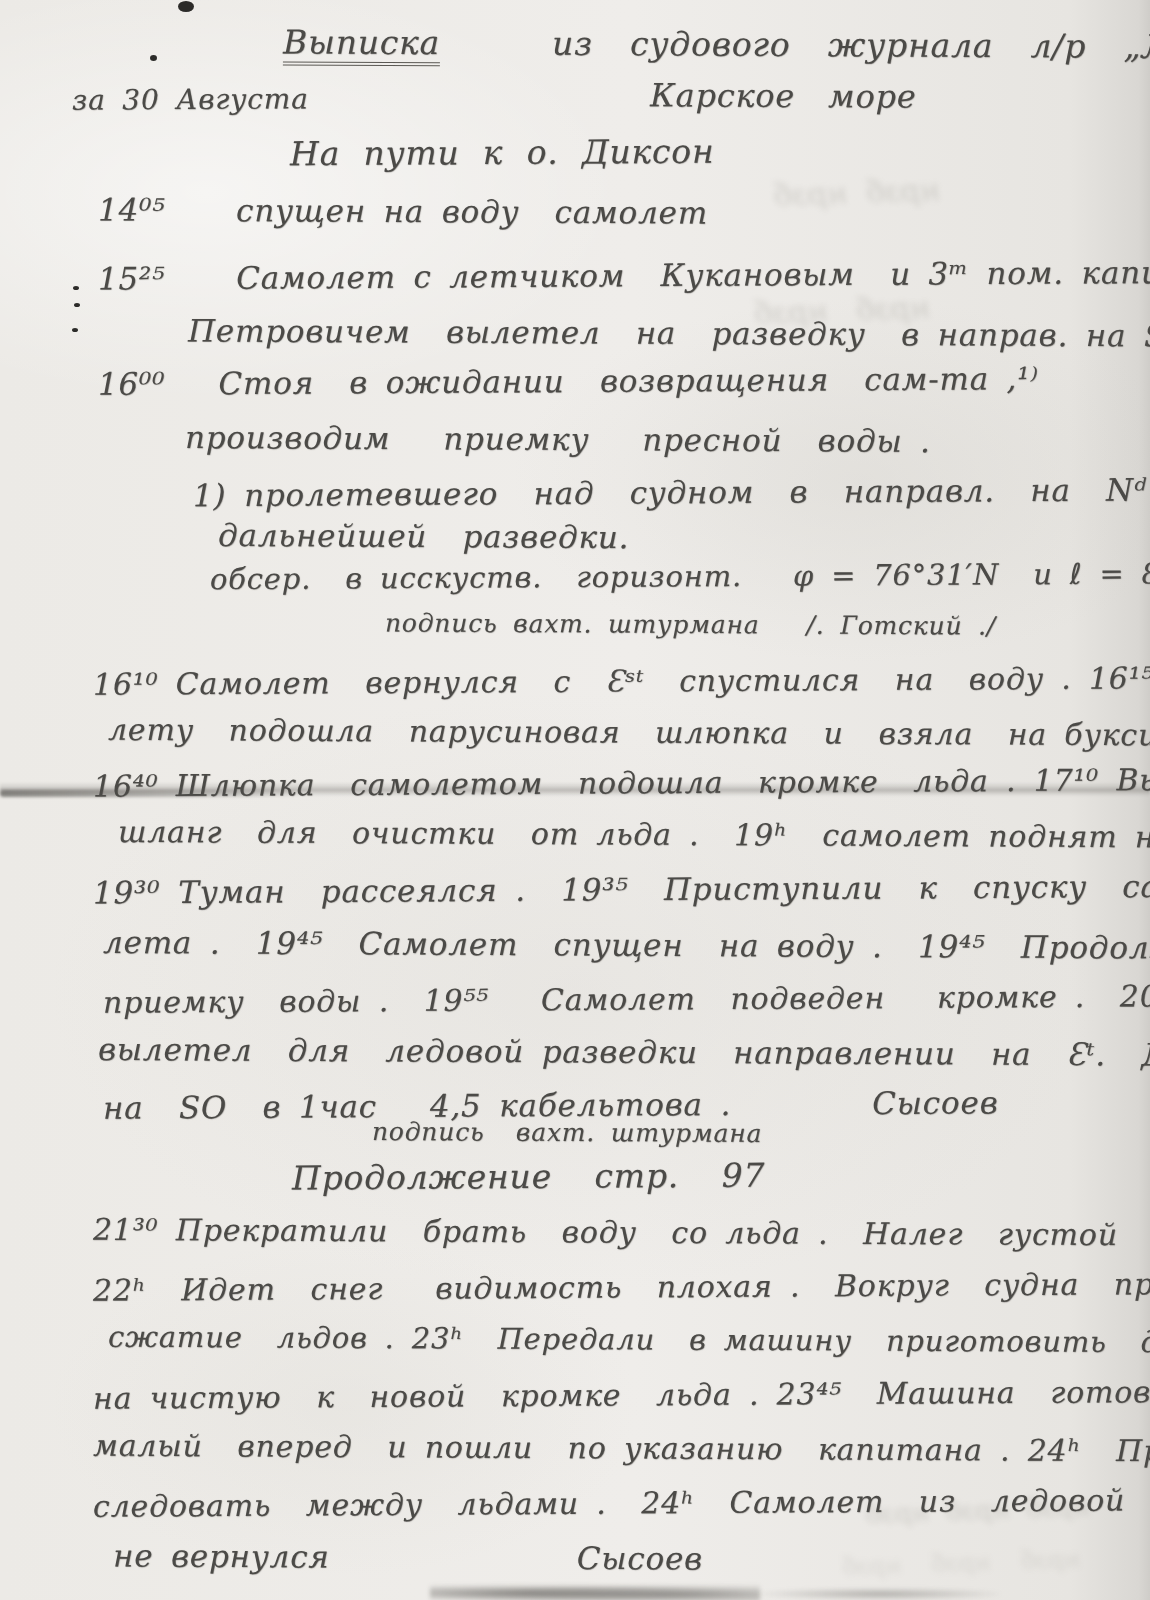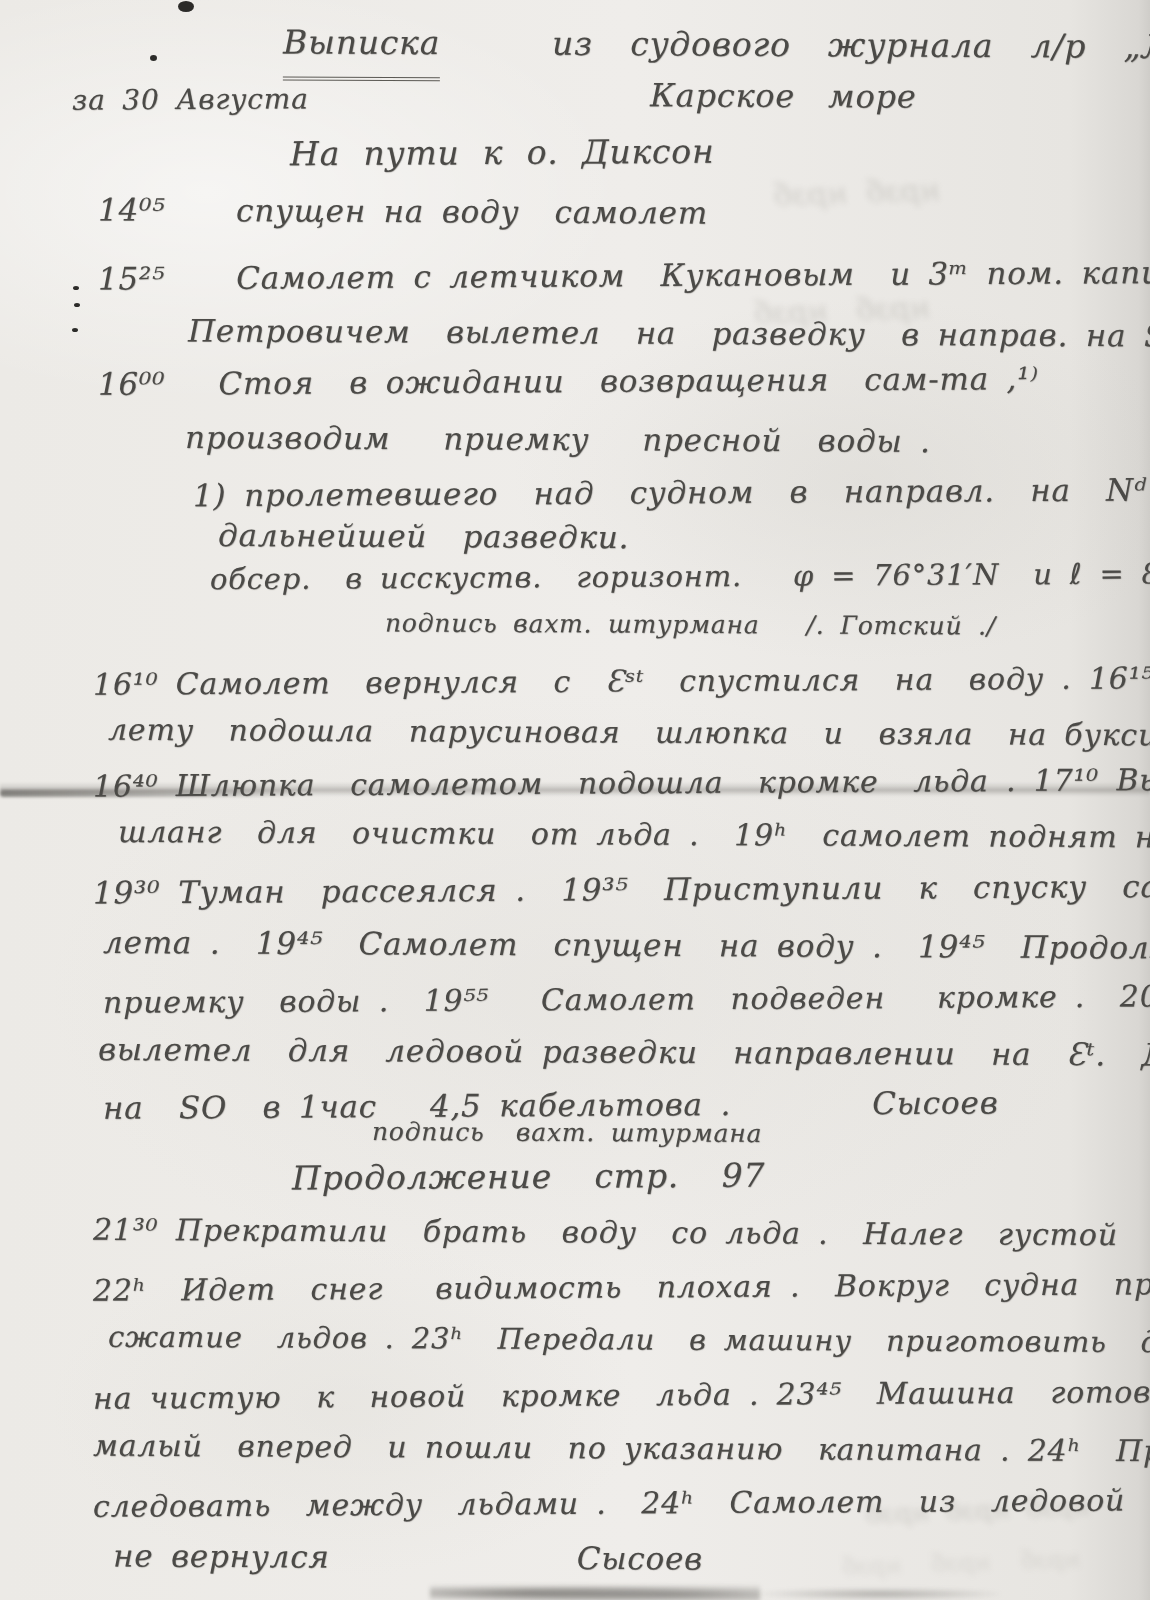--- a/index.html
+++ b/index.html
@@ -25,21 +25,21 @@
     letter-spacing:.8px;
     word-spacing:7px;
     text-shadow:.5px .5px .9px rgba(82,79,74,.55);
     line-height:1;
   }
   .line:nth-child(odd){transform:rotate(-.35deg);}
   .line:nth-child(even){transform:rotate(.3deg);}
   .sm{font-size:25px;}
   .title-underlined{
     border-bottom:4px double #5b5954;
-    padding-bottom:18px;
+    padding-bottom:3px;
     display:inline-block;
   }
   .title-row{font-size:33px; word-spacing:26px;}
   .sea{word-spacing:22px; font-size:32px;}
   .route{font-size:33px; word-spacing:12px;}
   .cont{font-size:33px; word-spacing:10px;}
   .ghost{
     position:absolute;
     white-space:pre;
     font-size:30px;

